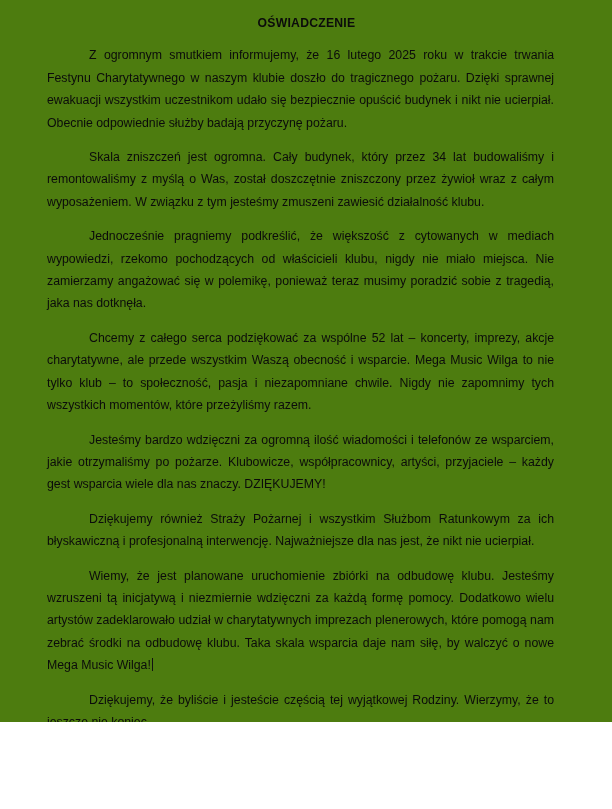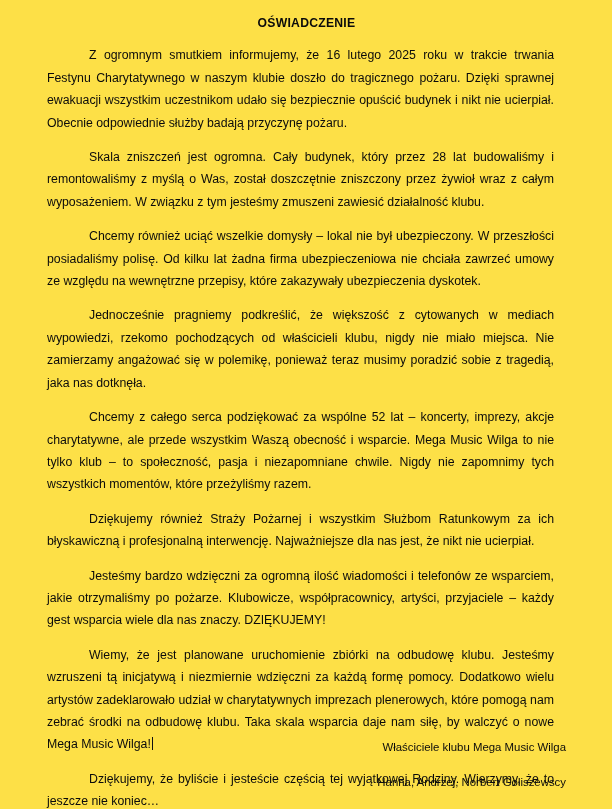--- a/index.html
+++ b/index.html
@@ -8,22 +8,22 @@
     padding: 0;
     background: #ffffff;
   }
   body {
     font-family: "Liberation Sans", sans-serif;
     color: #0b0b0b;
   }
   .page {
     position: relative;
     width: 612px;
-    height: 809px;
-    background: #fde047;
+    height: 722px;
+    background: #4d7c0f;
     overflow: hidden;
     box-sizing: border-box;
   }
   .doc-body {
     position: absolute;
     left: 47px;
     top: 12px;
     width: 519px;
   }
   .doc-title {
@@ -75,31 +75,30 @@
 <body>
 
 <div class="page">
 
   <div class="doc-body">
 
     <h1 class="doc-title">OŚWIADCZENIE</h1>
 
     <p class="para">Z ogromnym smutkiem informujemy, że 16 lutego 2025 roku w trakcie trwania Festynu Charytatywnego w naszym klubie doszło do tragicznego pożaru. Dzięki sprawnej ewakuacji wszystkim uczestnikom udało się bezpiecznie opuścić budynek i nikt nie ucierpiał. Obecnie odpowiednie służby badają przyczynę pożaru.</p>
 
-    <p class="para">Skala zniszczeń jest ogromna. Cały budynek, który przez 28 lat budowaliśmy i remontowaliśmy z myślą o Was, został doszczętnie zniszczony przez żywioł wraz z całym wyposażeniem. W związku z tym jesteśmy zmuszeni zawiesić działalność klubu.</p>
+    <p class="para">Skala zniszczeń jest ogromna. Cały budynek, który przez 34 lat budowaliśmy i remontowaliśmy z myślą o Was, został doszczętnie zniszczony przez żywioł wraz z całym wyposażeniem. W związku z tym jesteśmy zmuszeni zawiesić działalność klubu.</p>
 
-    <p class="para">Chcemy również uciąć wszelkie domysły – lokal nie był ubezpieczony. W przeszłości posiadaliśmy polisę. Od kilku lat żadna firma ubezpieczeniowa nie chciała zawrzeć umowy ze względu na wewnętrzne przepisy, które zakazywały ubezpieczenia dyskotek.</p>
 
     <p class="para">Jednocześnie pragniemy podkreślić, że większość z cytowanych w mediach wypowiedzi, rzekomo pochodzących od właścicieli klubu, nigdy nie miało miejsca. Nie zamierzamy angażować się w polemikę, ponieważ teraz musimy poradzić sobie z tragedią, jaka nas dotknęła.</p>
 
     <p class="para">Chcemy z całego serca podziękować za wspólne 52 lat – koncerty, imprezy, akcje charytatywne, ale przede wszystkim Waszą obecność i wsparcie. Mega Music Wilga to nie tylko klub – to społeczność, pasja i niezapomniane chwile. Nigdy nie zapomnimy tych wszystkich momentów, które przeżyliśmy razem.</p>
 
+    <p class="para">Jesteśmy bardzo wdzięczni za ogromną ilość wiadomości i telefonów ze wsparciem, jakie otrzymaliśmy po pożarze. Klubowicze, współpracownicy, artyści, przyjaciele – każdy gest wsparcia wiele dla nas znaczy. DZIĘKUJEMY!</p>
+
     <p class="para">Dziękujemy również Straży Pożarnej i wszystkim Służbom Ratunkowym za ich błyskawiczną i profesjonalną interwencję. Najważniejsze dla nas jest, że nikt nie ucierpiał.</p>
-
-    <p class="para">Jesteśmy bardzo wdzięczni za ogromną ilość wiadomości i telefonów ze wsparciem, jakie otrzymaliśmy po pożarze. Klubowicze, współpracownicy, artyści, przyjaciele – każdy gest wsparcia wiele dla nas znaczy. DZIĘKUJEMY!</p>
 
     <p class="para"><span>Wiemy, że jest planowane uruchomienie zbiórki na odbudowę klubu. Jesteśmy wzruszeni tą inicjatywą i niezmiernie wdzięczni za każdą formę pomocy. Dodatkowo wielu artystów zadeklarowało udział w charytatywnych imprezach plenerowych, które pomogą nam zebrać środki na odbudowę klubu. Taka skala wsparcia daje nam siłę, by walczyć o nowe Mega Music Wilga!</span><span class="caret"></span></p>
 
     <p class="para">Dziękujemy, że byliście i jesteście częścią tej wyjątkowej Rodziny. Wierzymy, że to jeszcze nie koniec…</p>
 
   </div>
 
   <div class="signature-block">
     <p class="sig-line sig-role">Właściciele klubu Mega Music Wilga</p>
     <p class="sig-line sig-names">Hanna, Andrzej, Norbert Goliszewscy</p>

